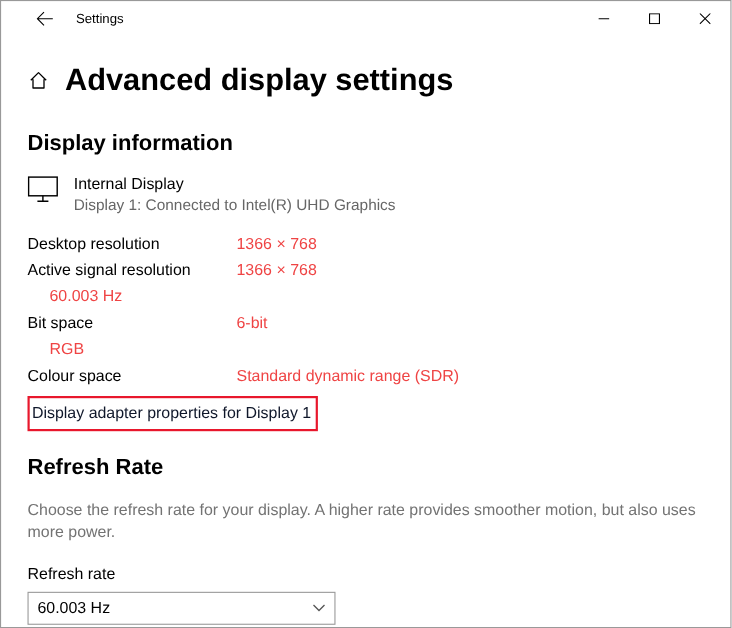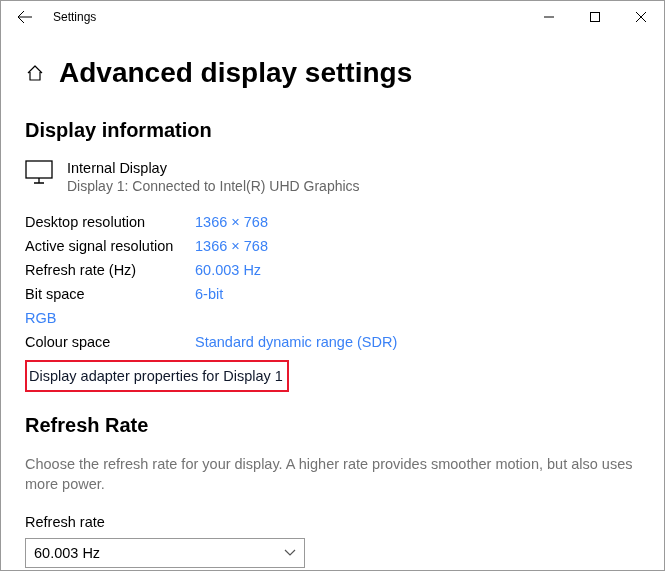--- a/index.html
+++ b/index.html
@@ -9,21 +9,21 @@
       color: #000;
       width: 665px;
       height: 571px;
       overflow: hidden;
       border: 1px solid #999;
     }
     .titlebar {
       display: flex;
       align-items: center;
       height: 32px;
-      padding-left: 8px;
+      padding-left: 24px;
     }
     .titlebar .back {
       width: 32px; height: 32px;
       display: flex; align-items: center; justify-content: center;
       cursor: pointer;
     }
     .titlebar .title {
       font-size: 12px;
       margin-left: 12px;
     }
@@ -48,21 +48,21 @@
     .home-icon { width: 20px; height: 20px; display:flex;align-items:center;justify-content:center; cursor:pointer;}
     h1 { font-size: 28px; font-weight: 600; }
     h2 { font-size: 20px; font-weight: 600; margin-bottom: 18px; }
     .display-block { display:flex; gap: 14px; margin-bottom: 16px; align-items:flex-start;}
     .monitor-icon {}
     .disp-name { font-size: 14.5px; }
     .disp-sub { font-size: 14px; color: #666; margin-top:2px;}
     .props { margin-bottom: 6px;}
     .prop-row { display:flex; font-size: 14.5px; padding: 4px 0;}
     .prop-label { width: 170px; }
-    .prop-val { color: #3b82f6; }
+    .prop-val { color: #ef4444; margin-left: 20px; }
     .link {
       color: #0f172a;
       font-size: 14.5px;
       cursor: pointer;
       display: inline-block;
       padding: 6px 4px 6px 2px;
     }
     .highlight-box {
       border: 2.5px solid #E8172C;
       display: inline-block;
@@ -137,21 +137,20 @@
   <div class="props">
     <div class="prop-row">
         <div class="prop-label">Desktop resolution</div>
         <div class="prop-val">1366 × 768</div>
       </div>
     <div class="prop-row">
         <div class="prop-label">Active signal resolution</div>
         <div class="prop-val">1366 × 768</div>
       </div>
     <div class="prop-row">
-        <div class="prop-label">Refresh rate (Hz)</div>
         <div class="prop-val">60.003 Hz</div>
       </div>
     <div class="prop-row">
         <div class="prop-label">Bit space</div>
         <div class="prop-val">6-bit</div>
       </div>
     <div class="prop-row">
         <div class="prop-val">RGB</div>
       </div>
     <div class="prop-row">

